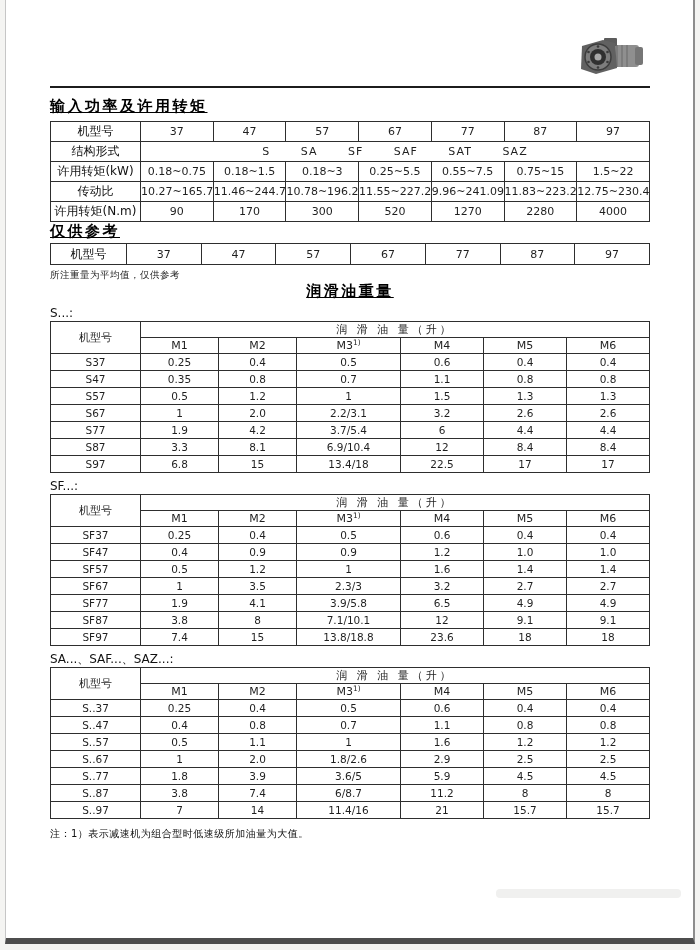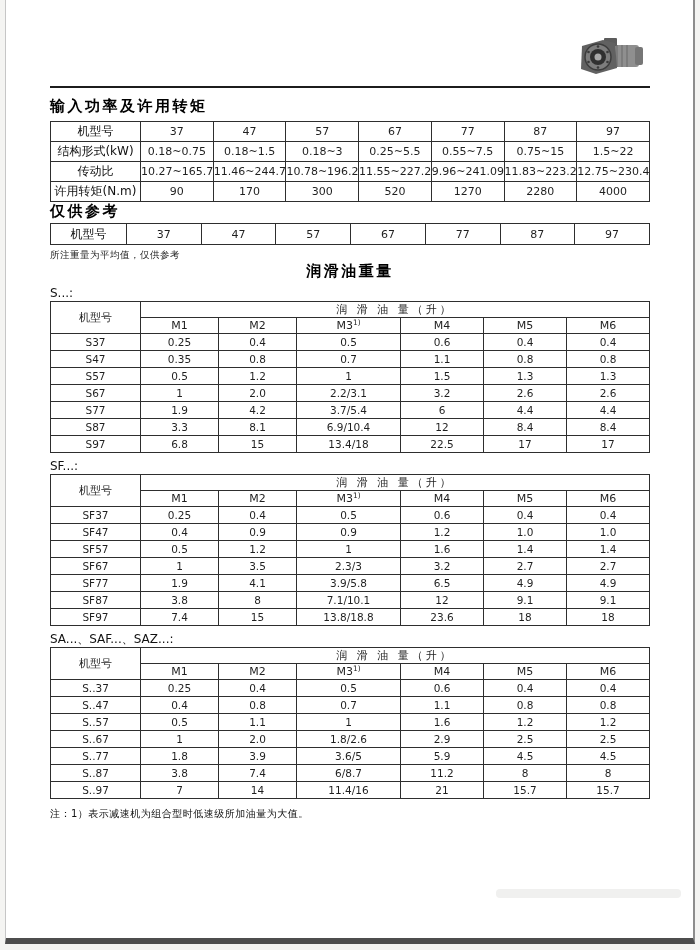--- a/index.html
+++ b/index.html
@@ -25,21 +25,21 @@
     width:74px; height:44px;
   }
   .header-rule {
     position:absolute; left:44px; top:86px;
     width:600px; height:2px; background:#1c1c1c;
   }
   .content { position:absolute; left:44px; top:97px; width:600px; }
 
   h2.sec-title {
     margin:0; font-size:15px; font-weight:bold;
-    letter-spacing:2.5px; color:#000; line-height:18px;
+    letter-spacing:2.5px; color:#000; line-height:18px;text-decoration:underline;
   }
   table { width:600px; border-collapse:collapse; table-layout:fixed; }
   td, th {
     border:1px solid #2e2e2e; text-align:center; vertical-align:middle;
     padding:0; color:#1f1f1f; overflow:hidden; white-space:nowrap;
   }
 
   
   .spec-table { margin-top:6px; }
   .spec-table td { height:20px; font-size:11px; }
@@ -110,21 +110,25 @@
           <td class="label-cell">机型号</td>
         <td>37</td>
             <td>47</td>
             <td>57</td>
             <td>67</td>
             <td>77</td>
             <td>87</td>
             <td>97</td>
           </tr>
         <tr>
-          <td class="label-cell">结构形式(kW)</td>
+          <td class="label-cell">结构形式</td>
+          <td class="struct-cell" colspan="7">S SA SF SAF SAT SAZ</td>
+        </tr>
+        <tr>
+          <td class="label-cell">许用转矩(kW)</td>
         <td>0.18~0.75</td>
             <td>0.18~1.5</td>
             <td>0.18~3</td>
             <td>0.25~5.5</td>
             <td>0.55~7.5</td>
             <td>0.75~15</td>
             <td>1.5~22</td>
           </tr>
         <tr>
           <td class="label-cell">传动比</td>

